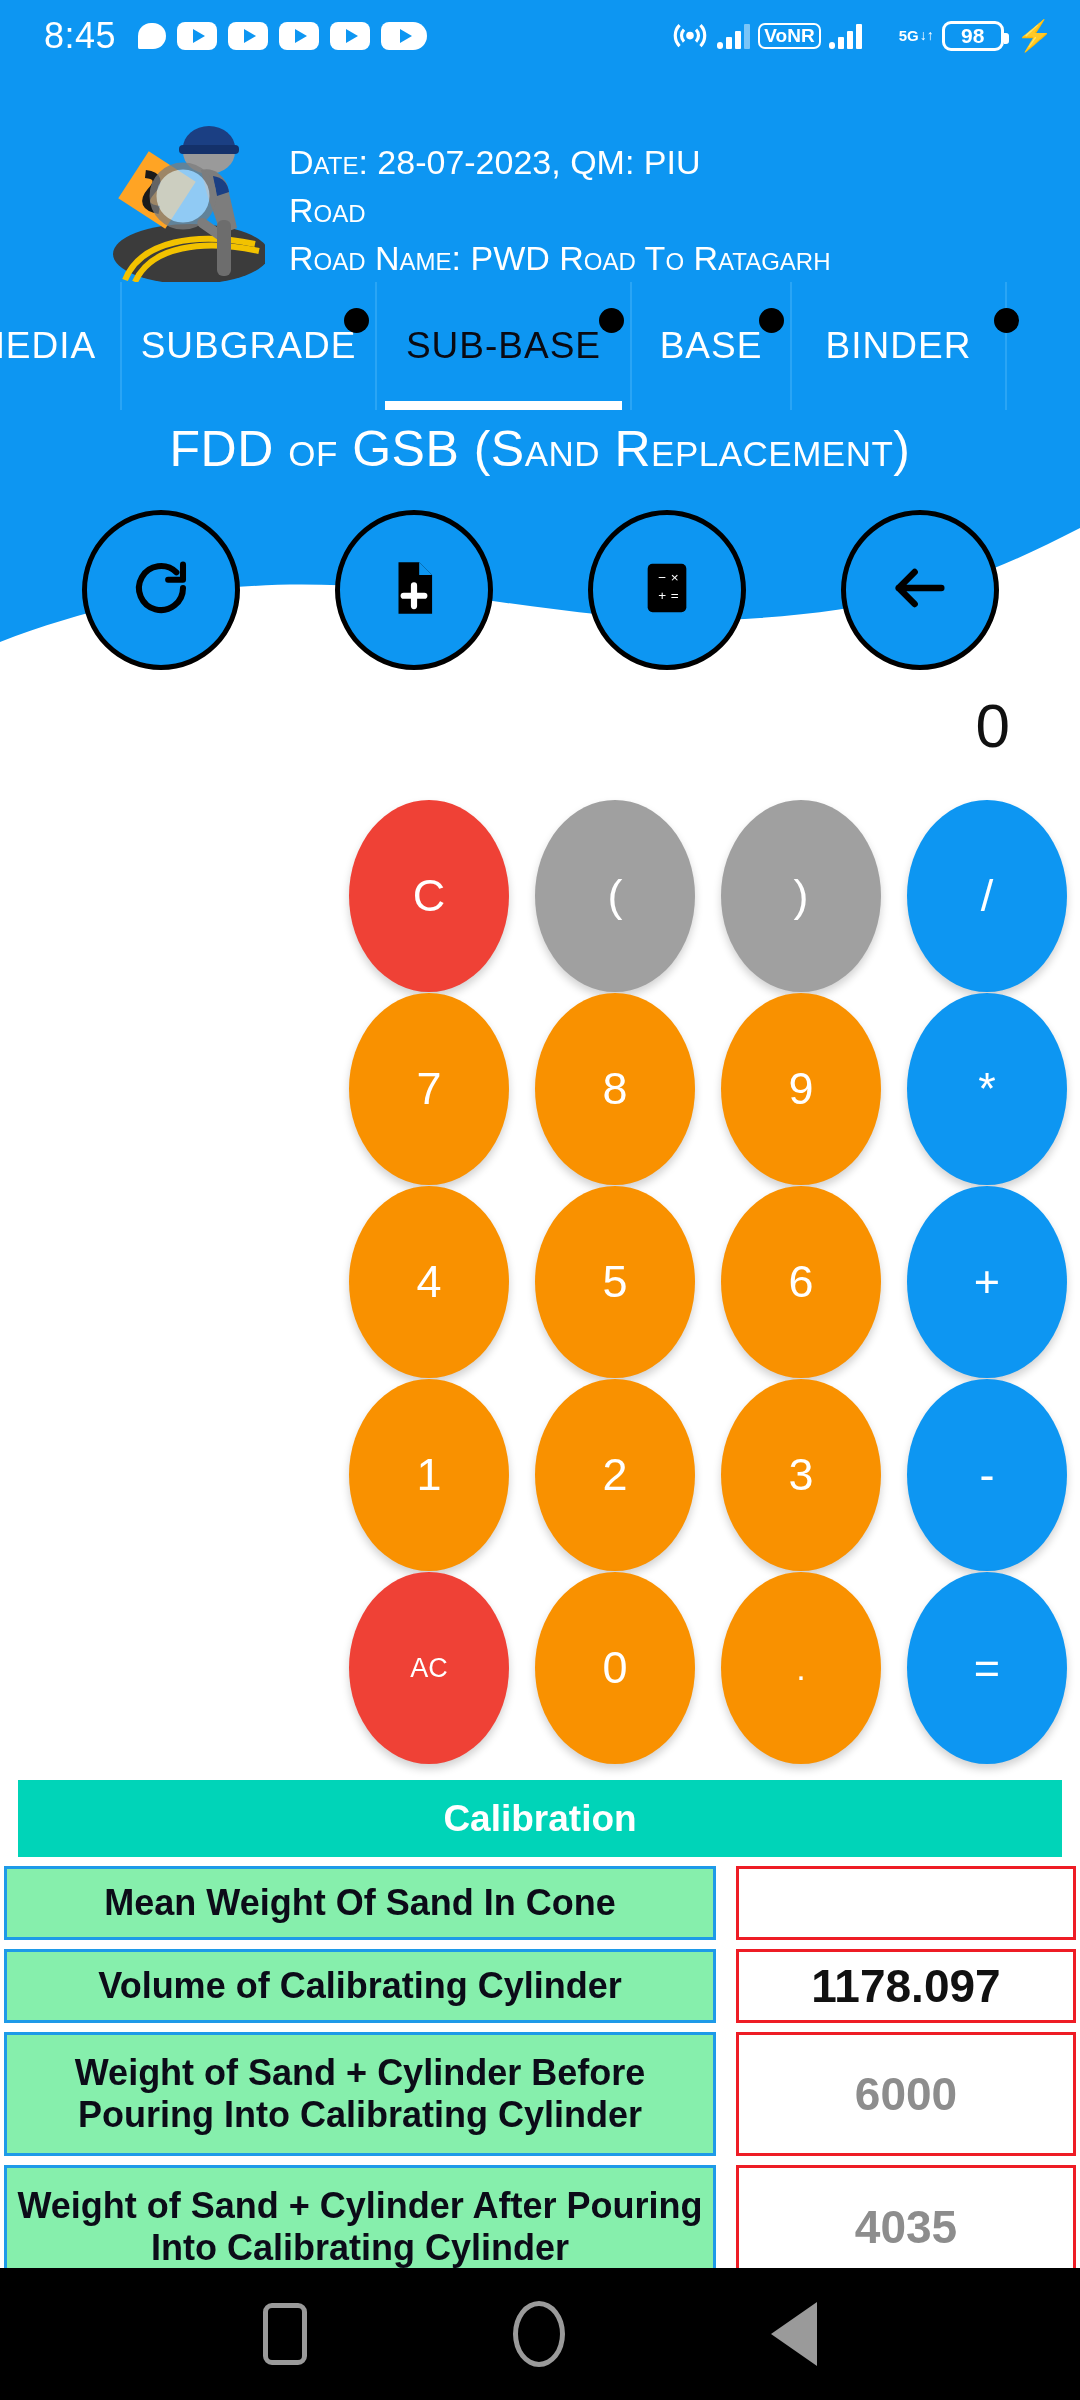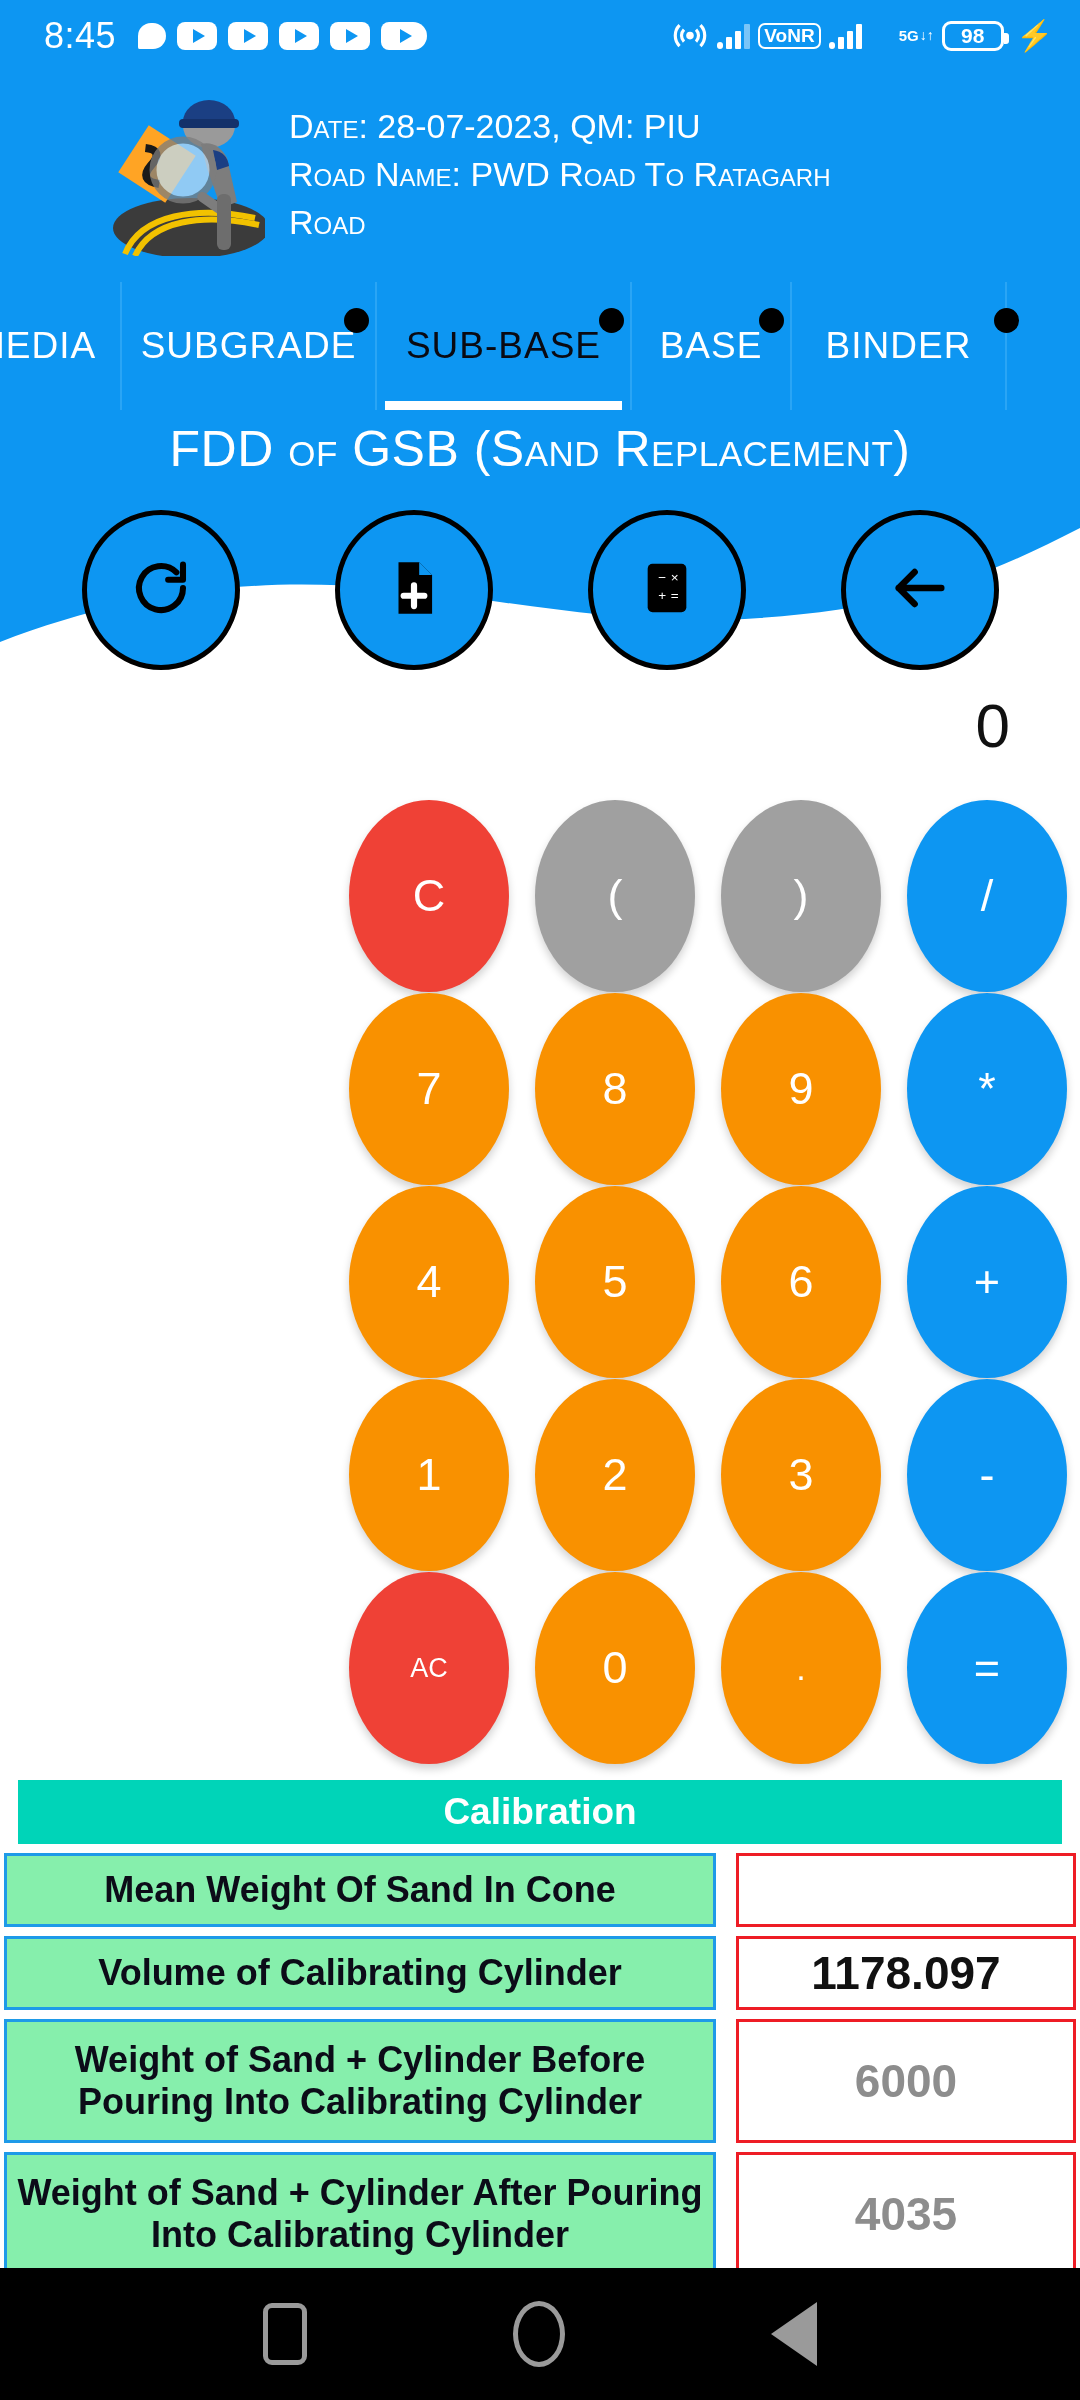--- a/index.html
+++ b/index.html
@@ -58,21 +58,21 @@
   }
   .ic-batt::after {
     content:""; position:absolute; right:-8px; top:9px;
     width:5px; height:11px; background:#fff; border-radius:0 3px 3px 0;
   }
   .ic-bolt { color:#fff; font-size:30px; line-height:1; margin-left:5px; }
 
   
   .header {
     position:absolute; top:72px; left:0; width:1080px; height:210px;
-    background:#0d96f2; display:flex; align-items:flex-start; padding-top:14px;
+    background:#0d96f2; display:flex; align-items:flex-end; padding-top:14px;
   }
   .logo { width:160px; height:170px; margin-left:105px; position:relative; flex:none; }
   .header-text {
     margin-left:24px; color:#fff; font-size:34px; line-height:48px;
     font-variant:small-caps; font-weight:400; padding-top:16px;
   }
 
   
   .tabs {
     position:absolute; top:282px; left:0; width:1080px; height:128px;
@@ -133,21 +133,21 @@
   .k-red    .circle { background:#ef4136; }
   .k-gray   .circle { background:#a0a0a0; }
   .k-blue   .circle { background:#0d96f2; }
   .k-orange .circle { background:#f99100; }
   .key.small .circle { font-size:27px; }
   .key.dot .circle { font-size:34px; }
 
   
   .calib { position:absolute; top:1780px; left:0; width:1080px; }
   .calib-head {
-    margin:0 18px; height:64px; background:#00d4b8;
+    margin:0 18px; height:77px; background:#00d4b8;
     display:flex; align-items:center; justify-content:center;
     color:#fff; font-size:37px; font-weight:700;
   }
   .crow { display:flex; margin-top:9px; padding:0 4px; align-items:stretch; }
   .clabel {
     flex:0 0 712px; background:#86efac; border:3px solid #1e9ae8;
     display:flex; align-items:center; justify-content:center; text-align:center;
     font-size:36px; font-weight:700; color:#0c0c18; line-height:42px;
     padding:8px 10px; min-height:74px;
   }
@@ -233,22 +233,22 @@
         <rect x="74" y="33" width="60" height="9" rx="4" fill="#14316a"></rect>
         <path d="M96 58 q16 -4 26 14 l10 44 -16 6 -14 -40 z" fill="#7d7d7d"></path>
         <path d="M108 64 q14 2 16 16 l-12 4 z" fill="#1b3f83"></path>
         <circle cx="78" cy="84" r="30" fill="#bcdcf5" opacity=".75" stroke="#7d7d7d" stroke-width="7"></circle>
         <rect x="96" y="104" width="38" height="10" rx="5" fill="#7d7d7d" transform="rotate(35 96 104)"></rect>
         <rect x="112" y="108" width="14" height="56" rx="6" fill="#6d6d6d"></rect>
       </svg>
     </div>
     <div class="header-text">
       <div>Date: 28-07-2023, QM: PIU</div>
+      <div>Road</div>
       <div>Road Name: PWD Road To Ratagarh</div>
-      <div>Road</div>
     </div>
   </div>
 
   <div class="tabs">
     <div class="tab" style="width:148px;justify-content:flex-start;padding-left:0;margin-left:-26px;">
       <span>MEDIA</span>
     </div>
     <div class="tab" style="width:255px;">
       <span>SUBGRADE</span>
       <span class="dot"></span>

